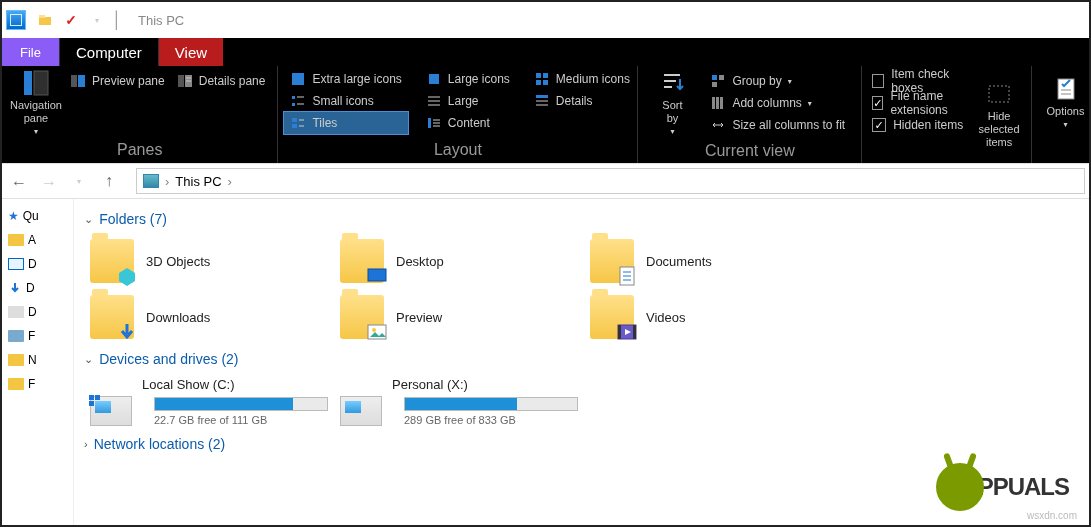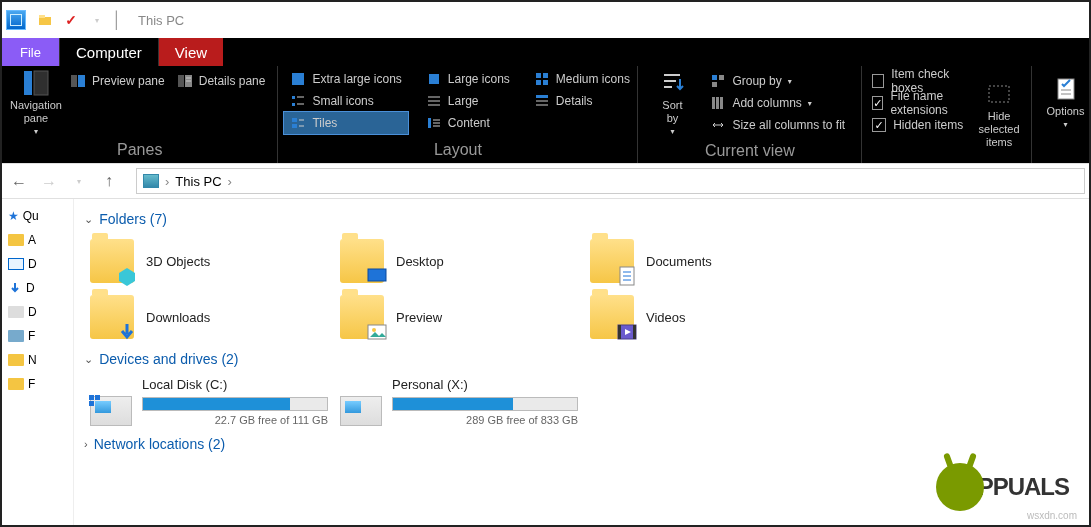--- a/index.html
+++ b/index.html
@@ -63,21 +63,21 @@
   .items { display:flex; flex-wrap:wrap; gap:0; }
   .item { width:250px; display:flex; align-items:center; gap:12px; padding:6px; }
   .item .big-icon { width:44px; height:44px; position:relative; }
   .folder-icon { background:linear-gradient(#ffe08a,#f6c646); border-radius:3px; }
   .folder-icon::before { content:""; position:absolute; top:-6px; left:2px; width:16px; height:6px; background:#ffe08a; border-radius:2px 2px 0 0; }
   .item-label { font-size:13px; }
   .overlay { position:absolute; right:-4px; bottom:-4px; width:22px; height:22px; display:flex; align-items:center; justify-content:center; }
 
   .drive { width:250px; padding:4px 6px; }
   .drive-title { font-size:13px; margin:0 0 4px 52px; }
-  .drive-row { display:flex; align-items:center; gap:10px;text-align:right; }
+  .drive-row { display:flex; align-items:center; gap:22px; }
   .drive-icon { width:42px; height:30px; background:linear-gradient(#eee,#ddd); border:1px solid #bbb; position:relative; }
   .drive-icon::after { content:""; position:absolute; left:4px; top:4px; width:16px; height:12px; background:linear-gradient(#7cf,#39d); }
   .drive-info { flex:1; }
   .drive-bar { height:14px; border:1px solid #bbb; position:relative; background:#eaeaea; margin-bottom:3px; }
   .drive-bar-fill { position:absolute; top:0; left:0; bottom:0; background:#1e90d8; }
   .drive-text { font-size:11px; color:#666; }
 
   .watermark { position:absolute; right:20px; bottom:14px; font-size:24px; font-weight:800; color:#333; letter-spacing:-1px; display:flex; align-items:center; }
   .watermark .head { width:48px; height:48px; border-radius:50%; background:#7a9a00; position:relative; margin-right:-6px; }
   .watermark .head::before, .watermark .head::after { content:""; position:absolute; width:6px; height:18px; background:#7a9a00; border-radius:3px; top:-10px; }
@@ -471,21 +471,21 @@
         <div class="item-label">Videos</div>
       </div>
     </div>
 
     <div class="section-head">
       <span class="chev">⌄</span>
       <span>Devices and drives (2)</span>
     </div>
     <div class="items">
       <div class="drive">
-        <div class="drive-title">Local Disk (C:)</div>
+        <div class="drive-title">Local Show (C:)</div>
         <div class="drive-row">
           <div class="drive-icon">
               <svg style="position:absolute;left:-4px;top:-4px" width="16" height="16">
                 <rect x="2" y="2" width="5" height="5" fill="#1e73d8"></rect>
                 <rect x="8" y="2" width="5" height="5" fill="#1e73d8"></rect>
                 <rect x="2" y="8" width="5" height="5" fill="#1e73d8"></rect>
                 <rect x="8" y="8" width="5" height="5" fill="#1e73d8"></rect>
               </svg>
             </div>
           <div class="drive-info">

